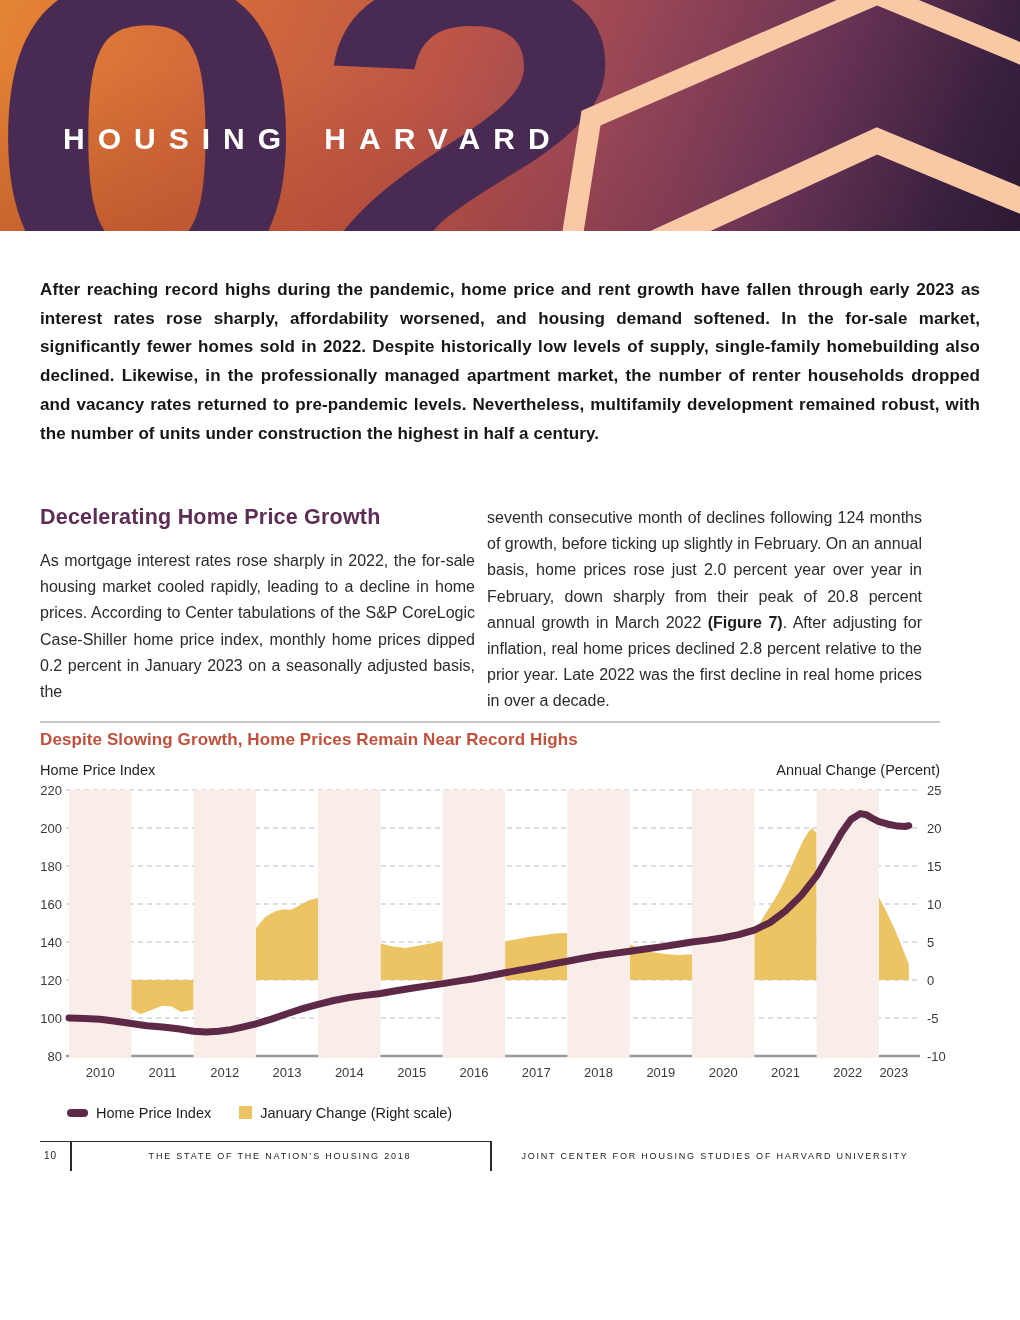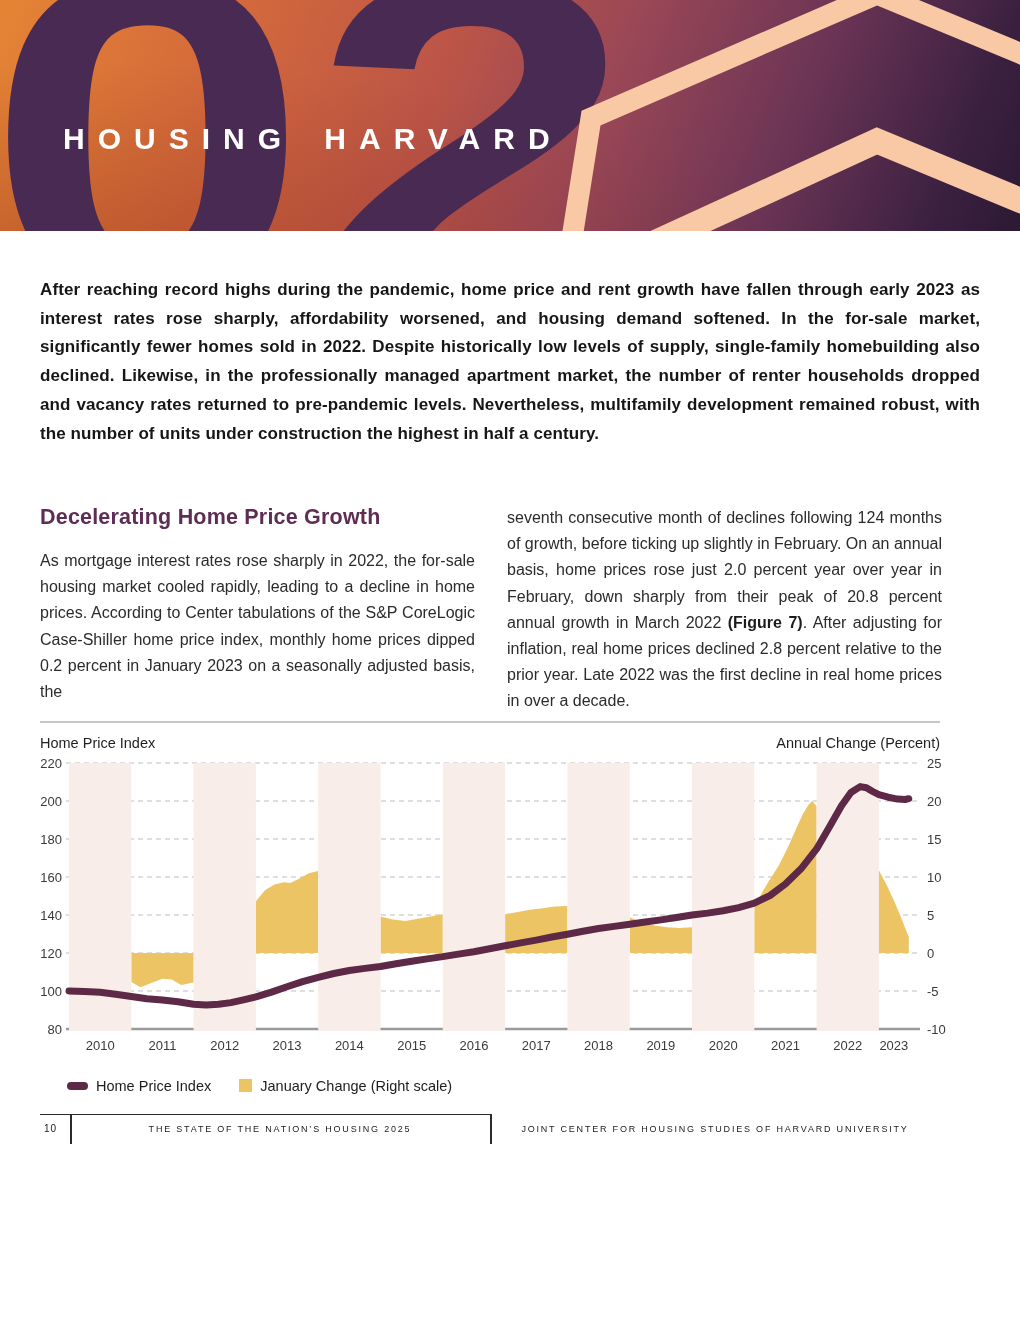--- a/index.html
+++ b/index.html
@@ -21,21 +21,21 @@
     position:absolute; left:63px; top:122px; z-index:3;
     color:#ffffff; font-size:30px; font-weight:700;
     letter-spacing:13px; word-spacing:9px; white-space:nowrap;
   }
   
   .main { padding:0 40px; }
   .intro {
     margin-top:45px; font-size:17px; font-weight:700; line-height:1.69;
     text-align:justify; color:#161616; letter-spacing:0.1px;
   }
-  .columns { display:flex; gap:32px; margin-top:57px; }
+  .columns { display:flex; gap:12px; margin-top:57px; }
   .col { width:435px; }
   .section-heading {
     font-size:21.5px; font-weight:700; color:#5e2d55; margin-bottom:18px;
     letter-spacing:0.2px;
   }
   .body-text {
     font-size:16px; line-height:1.63; color:#2b2b2b; text-align:justify;
     hyphens:auto;
   }
   .body-text b { color:#1c1c1c; }
@@ -83,20 +83,21 @@
     <div class="col">
       <div class="section-heading">Decelerating Home Price Growth</div>
       <p class="body-text">As mortgage interest rates rose sharply in 2022, the for-sale housing market cooled rapidly, leading to a decline in home prices. According to Center tabulations of the S&amp;P CoreLogic Case-Shiller home price index, monthly home prices dipped 0.2 percent in January 2023 on a seasonally adjusted basis, the</p>
     </div>
     <div class="col">
       <p class="body-text"><span>seventh consecutive month of declines following 124 months of growth, before ticking up slightly in February. On an annual basis, home prices rose just 2.0 percent year over year in February, down sharply from their peak of 20.8 percent annual growth in March 2022 </span><b>(Figure 7)</b><span>. After adjusting for inflation, real home prices declined 2.8 percent relative to the prior year. Late 2022 was the first decline in real home prices in over a decade.</span></p>
     </div>
   </div>
 
   <div class="figure-rule"></div>
+  <div class="figure-title">Despite Slowing Growth, Home Prices Remain Near Record Highs</div>
 
   <div class="axis-labels">
     <span>Home Price Index</span>
     <span>Annual Change (Percent)</span>
   </div>
 
   <div class="chart-wrap">
     <svg class="chart" width="920" height="305" viewBox="0 0 920 305">
         <line x1="26" x2="880" y1="9" y2="9" stroke="#bdbdbd" stroke-width="1.2" stroke-dasharray="5 4"></line>
         <line x1="26" x2="880" y1="47" y2="47" stroke="#bdbdbd" stroke-width="1.2" stroke-dasharray="5 4"></line>
@@ -164,17 +165,17 @@
       <span>January Change (Right scale)</span>
     </div>
   </div>
 
 
   <div class="footer">
     <div class="footer-rule"></div>
     <div class="footer-v" style="left:30px;"></div>
     <div class="footer-v" style="left:450px;"></div>
     <div class="footer-pagenum">10</div>
-    <div class="footer-text" style="left:30px; width:420px;">THE STATE OF THE NATION’S HOUSING 2025</div>
+    <div class="footer-text" style="left:30px; width:420px;">THE STATE OF THE NATION’S HOUSING 2018</div>
     <div class="footer-text" style="left:450px; width:450px;">JOINT CENTER FOR HOUSING STUDIES OF HARVARD UNIVERSITY</div>
   </div>
 
 </div>
 
 </body></html>

